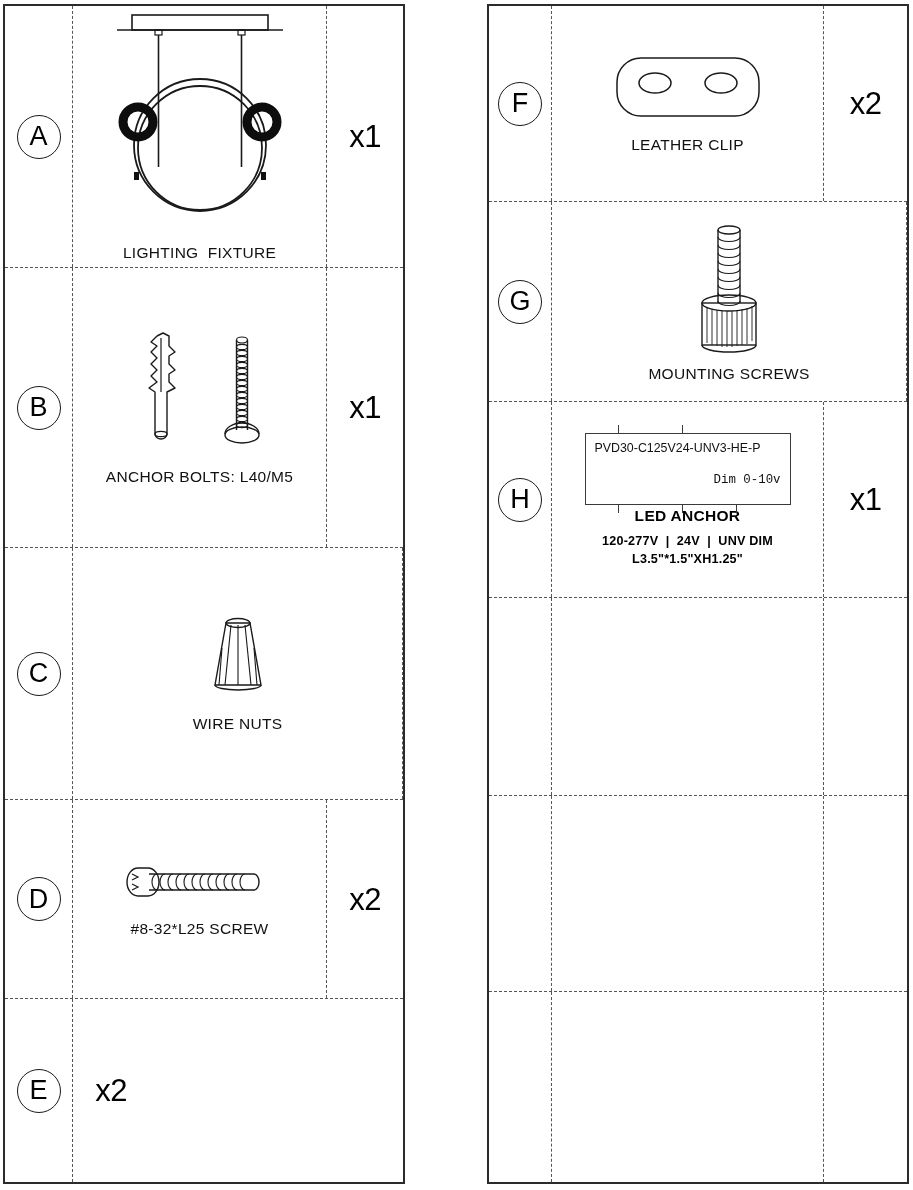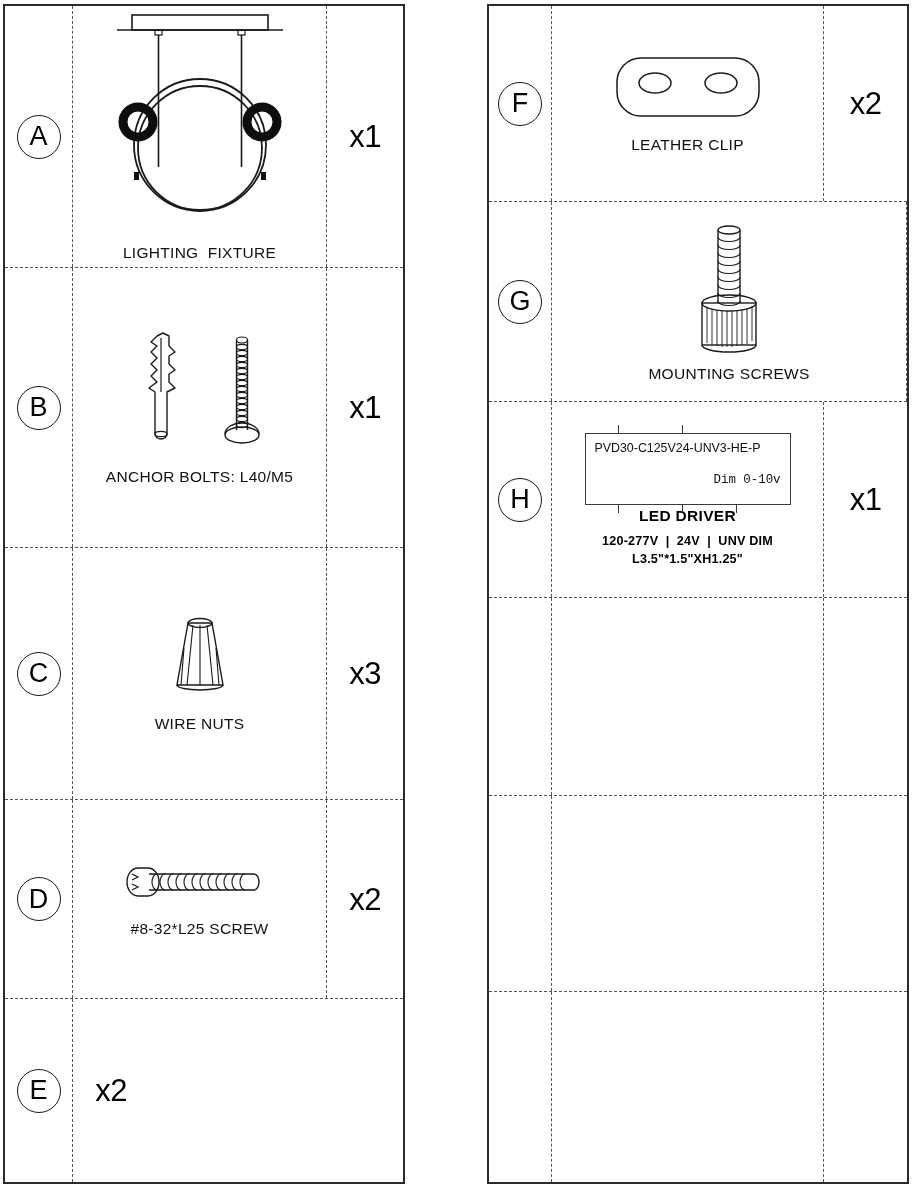--- a/index.html
+++ b/index.html
@@ -271,23 +271,20 @@
             <line x1="38" y1="10" x2="32" y2="70" class="ln" stroke-width="1.1"></line>
             <line x1="52" y1="10" x2="58" y2="70" class="ln" stroke-width="1.1"></line>
             <line x1="29" y1="33" x2="26" y2="70" class="ln" stroke-width="1.1"></line>
             <line x1="61" y1="33" x2="64" y2="70" class="ln" stroke-width="1.1"></line>
             <path d="M22 70 a23 5 0 0 0 46 0" class="ln" stroke-width="1.4"></path>
           </svg>
           <div class="art-gap-b"></div>
           <div class="caption">WIRE NUTS</div>
         </div>
       </div>
-      <div class="col-qty">
-        <div class="qty">x3</div>
-      </div>
     </div>
 
     <div class="row" style="height:199px">
       <div class="col-tag">
         <div class="tag-bubble">D</div>
       </div>
       <div class="col-art">
         <div class="art-wrap">
           <svg width="160" height="44" viewBox="0 0 160 44">
 
@@ -409,21 +406,21 @@
         <div class="art-wrap">
           <div class="driver-box">
             <div class="driver-lead" style="left:32px; top:-9px; height:9px;"></div>
             <div class="driver-lead" style="left:96px; top:-9px; height:9px;"></div>
             <div class="driver-lead" style="left:32px; bottom:-9px; height:9px;"></div>
             <div class="driver-lead" style="left:96px; bottom:-9px; height:9px;"></div>
             <div class="driver-lead" style="left:150px; bottom:-9px; height:9px;"></div>
             <div class="driver-code">PVD30-C125V24-UNV3-HE-P</div>
             <div class="driver-dim">Dim 0-10v</div>
           </div>
-          <div class="driver-title">LED DRIVER</div>
+          <div class="driver-title">LED ANCHOR</div>
           <div class="driver-specs">120-277V  |  24V  |  UNV DIM</div>
           <div class="driver-dims">L3.5"*1.5"XH1.25"</div>
         </div>
       </div>
       <div class="col-qty">
         <div class="qty">x1</div>
       </div>
     </div>
 
     <div class="row" style="height:198px">

